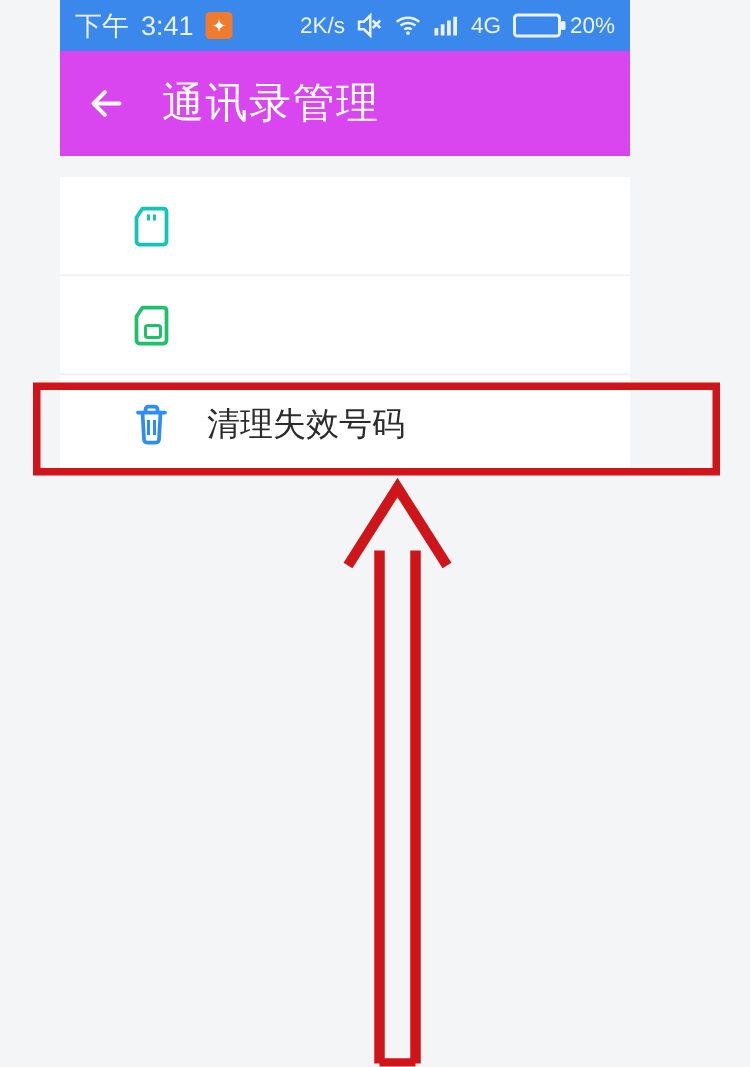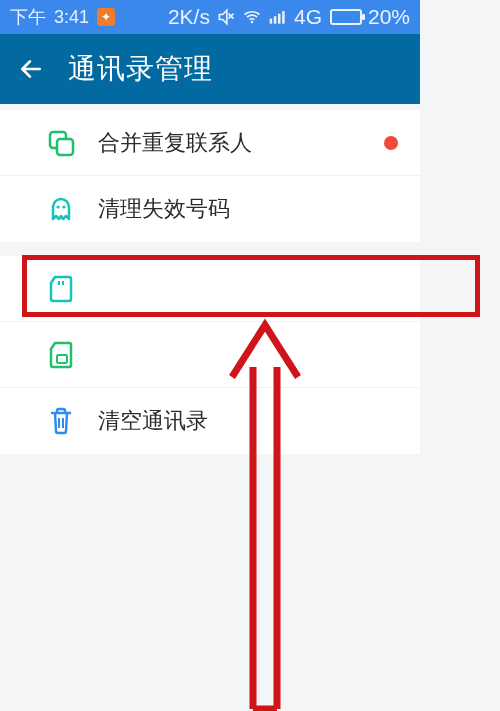--- a/index.html
+++ b/index.html
@@ -1,49 +1,49 @@
 <!DOCTYPE html>
 <html><head>
 <meta charset="utf-8">
 <style>
   * { box-sizing: border-box; margin: 0; padding: 0; }
   html, body { width: 500px; height: 711px; font-family: -apple-system, "Helvetica Neue", Arial, sans-serif; background: #f4f5f7; overflow: hidden; }
-  .screen { width: 420px; height: 711px; position: relative; background: #f4f5f7; }
+  .screen { width: 420px; height: 711px; position: relative; background: #f4f5f7; padding-left: 40px; }
 
   
   .status-bar {
     background: #3b88ec;
     color: #e9f2fd;
     height: 34px;
     display: flex;
     align-items: center;
     padding: 0 10px;
     font-size: 18px;
   }
   .status-left { display: flex; align-items: center; gap: 8px; }
-  .status-right { margin-left: auto; display: flex; align-items: center; gap: 6px; font-size: 21px; }
+  .status-right { margin-left: auto; display: flex; align-items: center; gap: 6px; font-size: 15px; }
   .sq-icon {
     width: 18px; height: 18px; background: #ef7b2f; border-radius: 3px;
     display: inline-flex; align-items: center; justify-content: center;
     font-size: 12px; color: #fff;
   }
   .mute-icon, .wifi-icon, .signal-icon, .battery-icon { display: inline-flex; align-items: center; }
   .battery {
     width: 32px; height: 16px; border: 2px solid #e9f2fd; border-radius: 3px;
     position: relative; margin-left: 2px;
   }
   .battery::after {
     content: ""; position: absolute; right: -5px; top: 3px; width: 3px; height: 6px;
     background: #e9f2fd; border-radius: 1px;
   }
   .battery-fill { background: #e9f2fd; height: 100%; width: 97%; border-radius:1px; }
 
   
   .header {
-    background: #0369a1;
+    background: #d946ef;
     color: #fff;
     height: 70px;
     display: flex;
     align-items: center;
     padding: 0 18px;
     gap: 24px;
   }
   .back-arrow { width: 26px; height: 26px; }
   .header-title { font-size: 28px; letter-spacing: 1px; }
 
@@ -130,42 +130,20 @@
 
   <div class="header">
     <span class="back-arrow">
       <svg width="26" height="26" viewBox="0 0 24 24">
           <path d="M20 12H5M11 5l-7 7 7 7" fill="none" stroke="#fff" stroke-width="2.5" stroke-linecap="round" stroke-linejoin="round"></path>
         </svg>
     </span>
     <span class="header-title">通讯录管理</span>
   </div>
 
-  <div class="group" style="margin-top:6px;">
-    <div class="row">
-      <span class="icon-slot">
-        <svg width="32" height="32" viewBox="0 0 32 32">
-          <rect x="5" y="5" width="16" height="16" rx="3" fill="none" stroke="#1fc06a" stroke-width="2.5"></rect>
-          <rect x="12" y="12" width="16" height="16" rx="3" fill="#fff" stroke="#1fc06a" stroke-width="2.5"></rect>
-        </svg>
-      </span>
-      <span class="label">合并重复联系人</span>
-      <span class="dot"></span>
-    </div>
-    <div class="row">
-      <span class="icon-slot">
-        <svg width="32" height="32" viewBox="0 0 32 32">
-          <path d="M8 26 V14 a8 8 0 0 1 16 0 V26 l-3 -3 -3 3 -2 -3 -2 3 -3 -3 z" fill="none" stroke="#14c4b8" stroke-width="2.5" stroke-linejoin="round"></path>
-          <circle cx="13" cy="14" r="1.6" fill="#14c4b8"></circle>
-            <circle cx="19" cy="14" r="1.6" fill="#14c4b8"></circle>
-        </svg>
-      </span>
-      <span class="label">清理失效号码</span>
-    </div>
-  </div>
 
   <div class="gap"></div>
 
   <div class="group">
     <div class="row">
       <span class="icon-slot">
         <svg width="32" height="32" viewBox="0 0 32 32">
           <path d="M10 4 h14 a2 2 0 0 1 2 2 v20 a2 2 0 0 1 -2 2 h-16 a2 2 0 0 1 -2 -2 V10 z" fill="none" stroke="#14c4b8" stroke-width="2.5" stroke-linejoin="round"></path>
           <line x1="14" y1="8" x2="14" y2="12" stroke="#14c4b8" stroke-width="2"></line>
           <line x1="18" y1="8" x2="18" y2="12" stroke="#14c4b8" stroke-width="2"></line>
@@ -181,21 +159,21 @@
       </span>
     </div>
     <div class="row">
       <span class="icon-slot">
         <svg width="32" height="32" viewBox="0 0 32 32">
           <path d="M7 8 h18 M12 8 V6 a2 2 0 0 1 2 -2 h4 a2 2 0 0 1 2 2 V8 M10 8 l1 18 a2 2 0 0 0 2 2 h6 a2 2 0 0 0 2 -2 l1 -18" fill="none" stroke="#2e8df0" stroke-width="2.5" stroke-linejoin="round" stroke-linecap="round"></path>
           <line x1="14" y1="13" x2="14" y2="23" stroke="#2e8df0" stroke-width="2"></line>
           <line x1="18" y1="13" x2="18" y2="23" stroke="#2e8df0" stroke-width="2"></line>
         </svg>
       </span>
-      <span class="label">清空通讯录</span>
+      <span class="label">清理失效号码</span>
     </div>
   </div>
 
   <div class="gap"></div>
 
 
   <div class="highlight-box" style="left:22px; top:255px; width:458px; height:62px;"></div>
 
   <svg class="arrow-svg" width="90" height="400" viewBox="0 0 90 400" style="left:220px; top:317px;">
 

